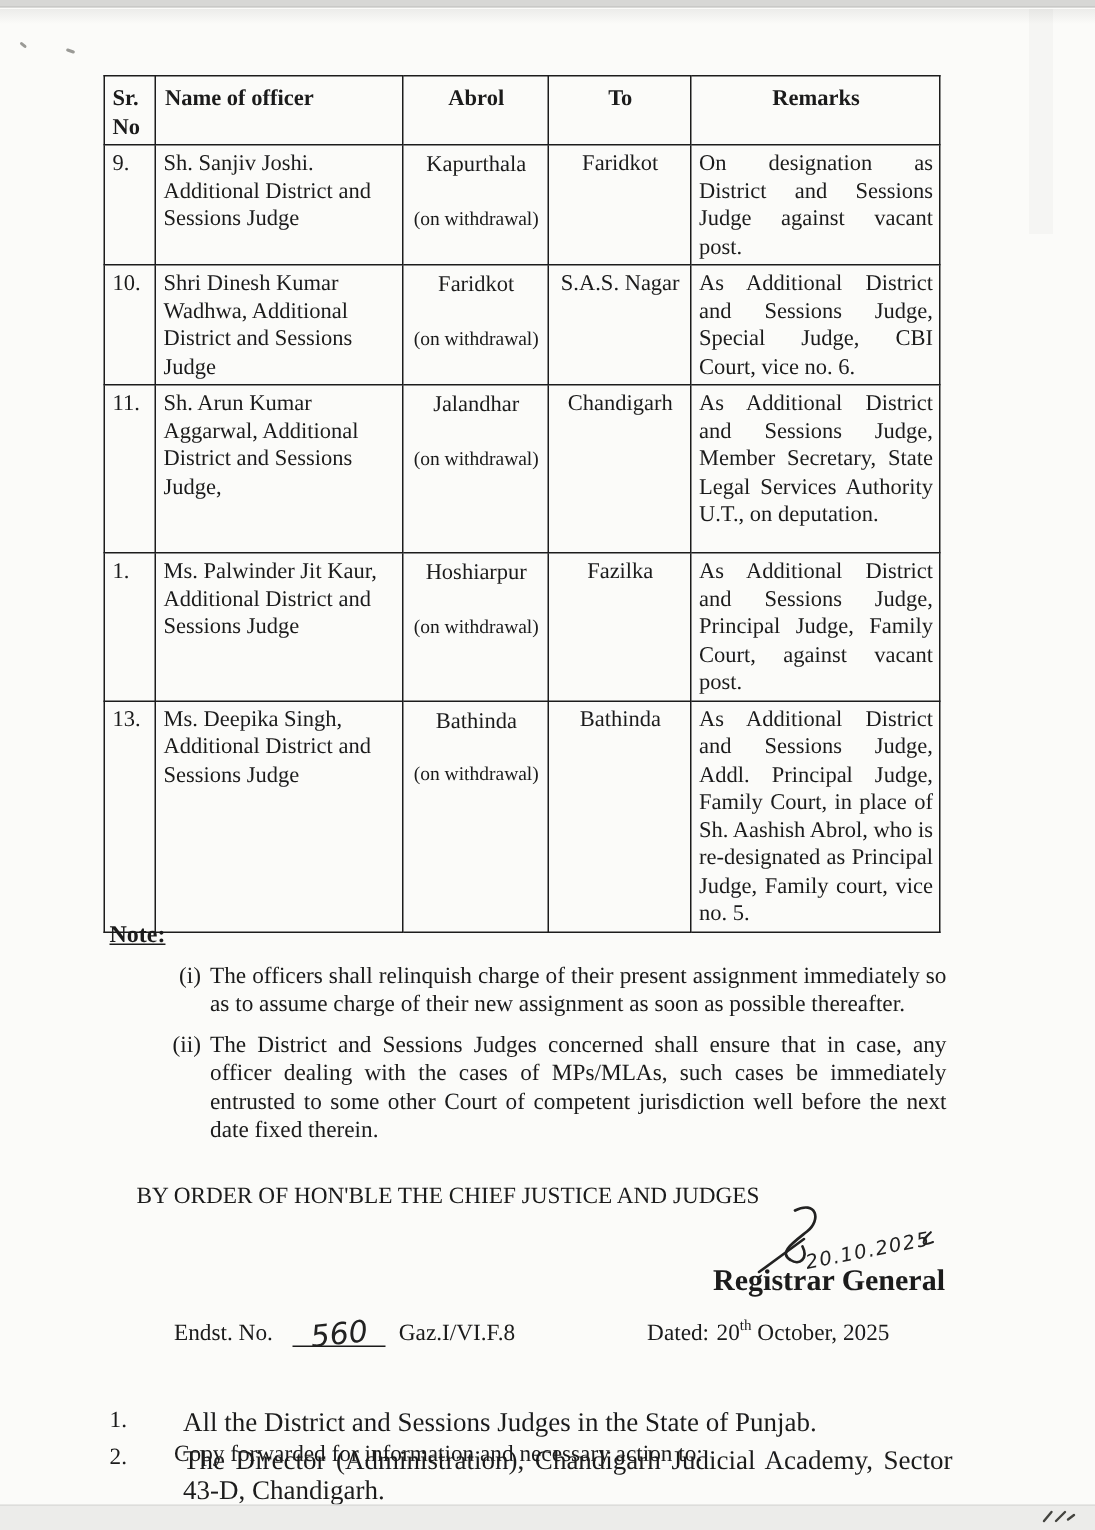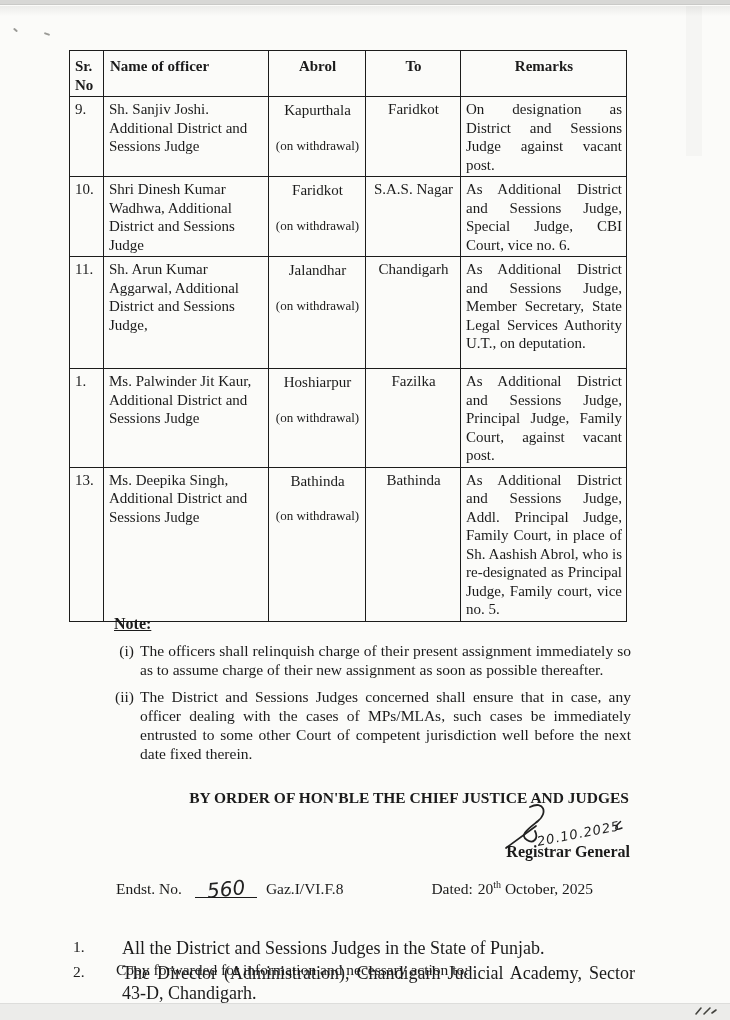--- a/index.html
+++ b/index.html
@@ -37,33 +37,33 @@
   td.c-sr { padding-left:6px; }
   td.c-name { padding-left:6px; padding-right:3px; }
   td.c-from { text-align:center; padding-left:2px; padding-right:2px;margin-left:45px; }
   td.c-to { text-align:center; }
   td.c-remarks { text-align:justify; padding-left:5px; padding-right:5px; line-height:18.4px; }
   .withdraw-note { display:block; margin-top:17px; font-size:13px; white-space:nowrap; }
   .from-place { display:block; margin-top:1px; }
 
   
   #note-label { position:absolute; left:73px; top:615px;
-    font-weight:bold; text-decoration:underline; font-size:16px;margin-left:41px; }
+    font-weight:bold; text-decoration:underline; font-size:16px; }
   #notes { position:absolute; left:140px; top:641px; width:491px; }
   .note-item { position:relative; text-align:justify; font-size:15.5px;
     line-height:19px; margin-bottom:8px; }
   .note-marker { position:absolute; left:-36px; top:0; width:30px;
     text-align:right; text-align-last:right; }
 
   
   #order-line { position:absolute; left:73px; top:789px; width:556px;
-    padding-left:18px; text-align:right; font-weight:bold; font-size:15.5px; }
+    padding-left:18px; text-align:left; font-weight:normal; font-size:15.5px; }
   #signature-scribble { position:absolute; left:492px; top:804px; }
   #registrar-title { position:absolute; left:470px; top:843px; width:160px;
-    text-align:right; font-weight:bold; font-size:16px; }
+    text-align:right; font-weight:bold; font-size:20px; }
 
   
   #endst-line { position:absolute; left:116px; top:879px; width:512px; font-size:15.5px; }
   .fill-line { display:inline-block; width:62px; height:18px;
     border-bottom:1.6px solid #1b1b1b; margin:0 9px 0 8px;
     text-align:center; position:relative; vertical-align:bottom; }
   .handwritten { font-family:"DejaVu Sans", sans-serif; font-style:italic;
     font-size:20px; display:inline-block; transform:rotate(-6deg);
     position:relative; top:-3px; color:#222; }
   .dated-group { margin-left:88px; }

